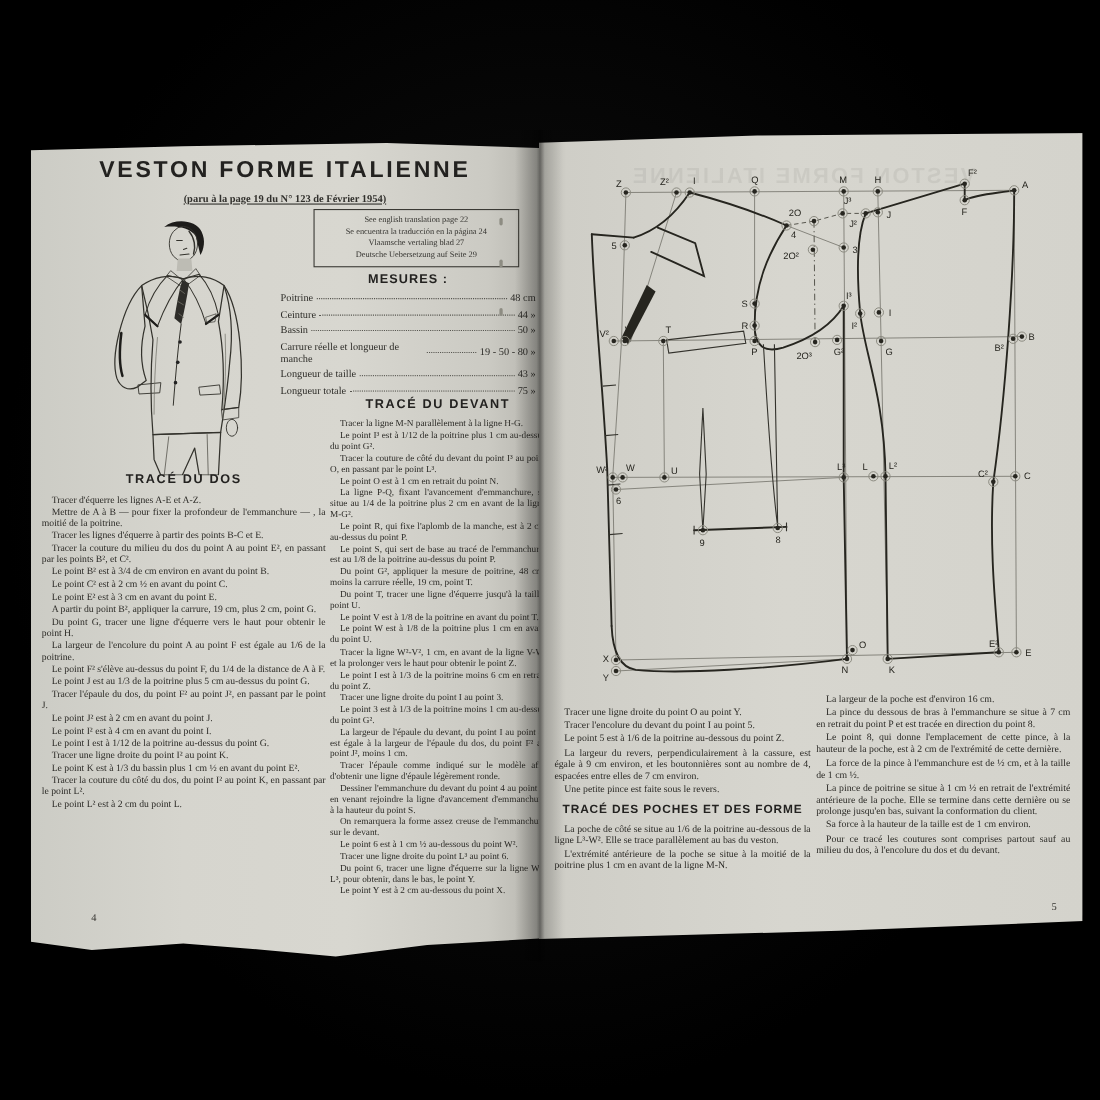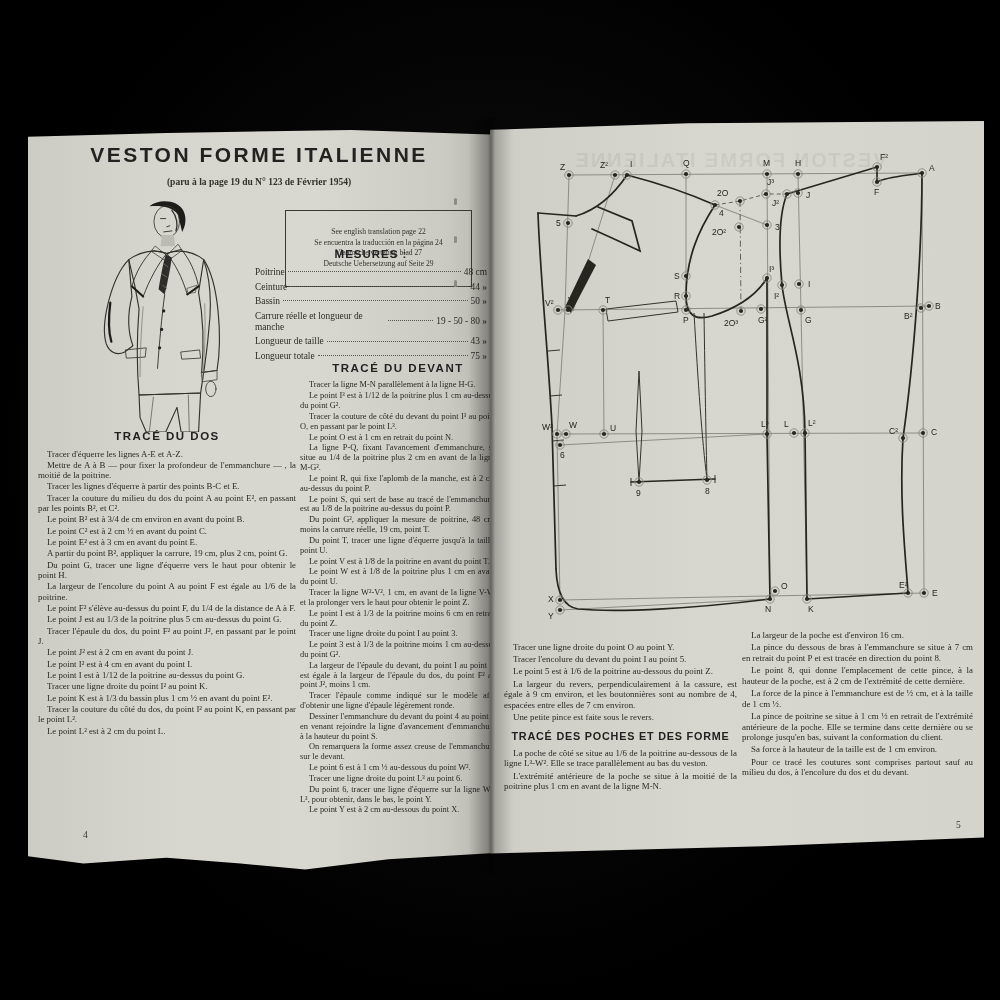--- a/index.html
+++ b/index.html
@@ -11,22 +11,22 @@
      clip-path:polygon(0 0.9%,30% 0.4%,70% 0%,100% 0.6%,100% 97.6%,78% 98.4%,60% 99.8%,46% 99%,30% 98.2%,12% 99%,0 98%);}
   .page-right{left:490px;top:121px;width:496px;height:737px;
      background:linear-gradient(to right,#b5b4ad 0%,#cfcec7 5%,#d7d6cf 45%,#d4d3cc 100%);
      clip-path:polygon(0 1.2%,40% 0.3%,100% 0%,99.7% 97.2%,55% 98.4%,0 99.4%);}
   .spine-shadow{position:absolute;left:468px;top:118px;width:44px;height:756px;
      background:linear-gradient(to right,rgba(0,0,0,0) 0%,rgba(0,0,0,.28) 45%,rgba(0,0,0,.45) 52%,rgba(0,0,0,.12) 62%,rgba(0,0,0,0) 100%);pointer-events:none;z-index:5;}
 
   
   .title{position:absolute;left:0;top:13px;width:100%;text-align:center;
      font-family:"Liberation Sans",sans-serif;font-weight:bold;font-size:21px;letter-spacing:2.5px;color:#232220;}
-  .subtitle{position:absolute;left:0;top:47px;width:100%;text-align:center;font-size:9.5px;font-weight:bold;color:#31302c;}
-  .trans-box{position:absolute;left:257px;top:80px;width:181px;border:1.4px solid #3a3934;padding:16px 2px;
+  .subtitle{position:absolute;left:0;top:47px;width:100%;text-align:center;font-size:9.5px;font-weight:bold;color:#31302c;text-decoration:underline;}
+  .trans-box{position:absolute;left:257px;top:60px;width:181px;border:1.4px solid #3a3934;padding:4px 2px;
      font-size:7.6px;line-height:1.4;text-align:center;color:#34332f;}
   .mesures{position:absolute;left:227px;top:118px;width:232px;}
   .mesures h3{margin:0 0 7px;text-align:center;font-family:"Liberation Sans",sans-serif;font-size:11.5px;letter-spacing:1px;color:#232220;}
   .mrow{display:flex;align-items:center;font-size:9.4px;line-height:1.18;margin-bottom:3.5px;color:#2d2c28;}
   .mrow .lbl{max-width:130px;}
   .mrow .dots{flex:1;border-bottom:1.6px dotted #56554f;margin:0 3px 2px 3px;min-width:10px;}
   .mrow .val{white-space:nowrap;}
   .figure{position:absolute;left:38px;top:66px;width:182px;height:236px;}
   .col{position:absolute;text-align:justify;}
   .col h3{margin:0 0 5px;text-align:center;font-family:"Liberation Sans",sans-serif;font-size:11.5px;letter-spacing:1.5px;color:#232220;}

